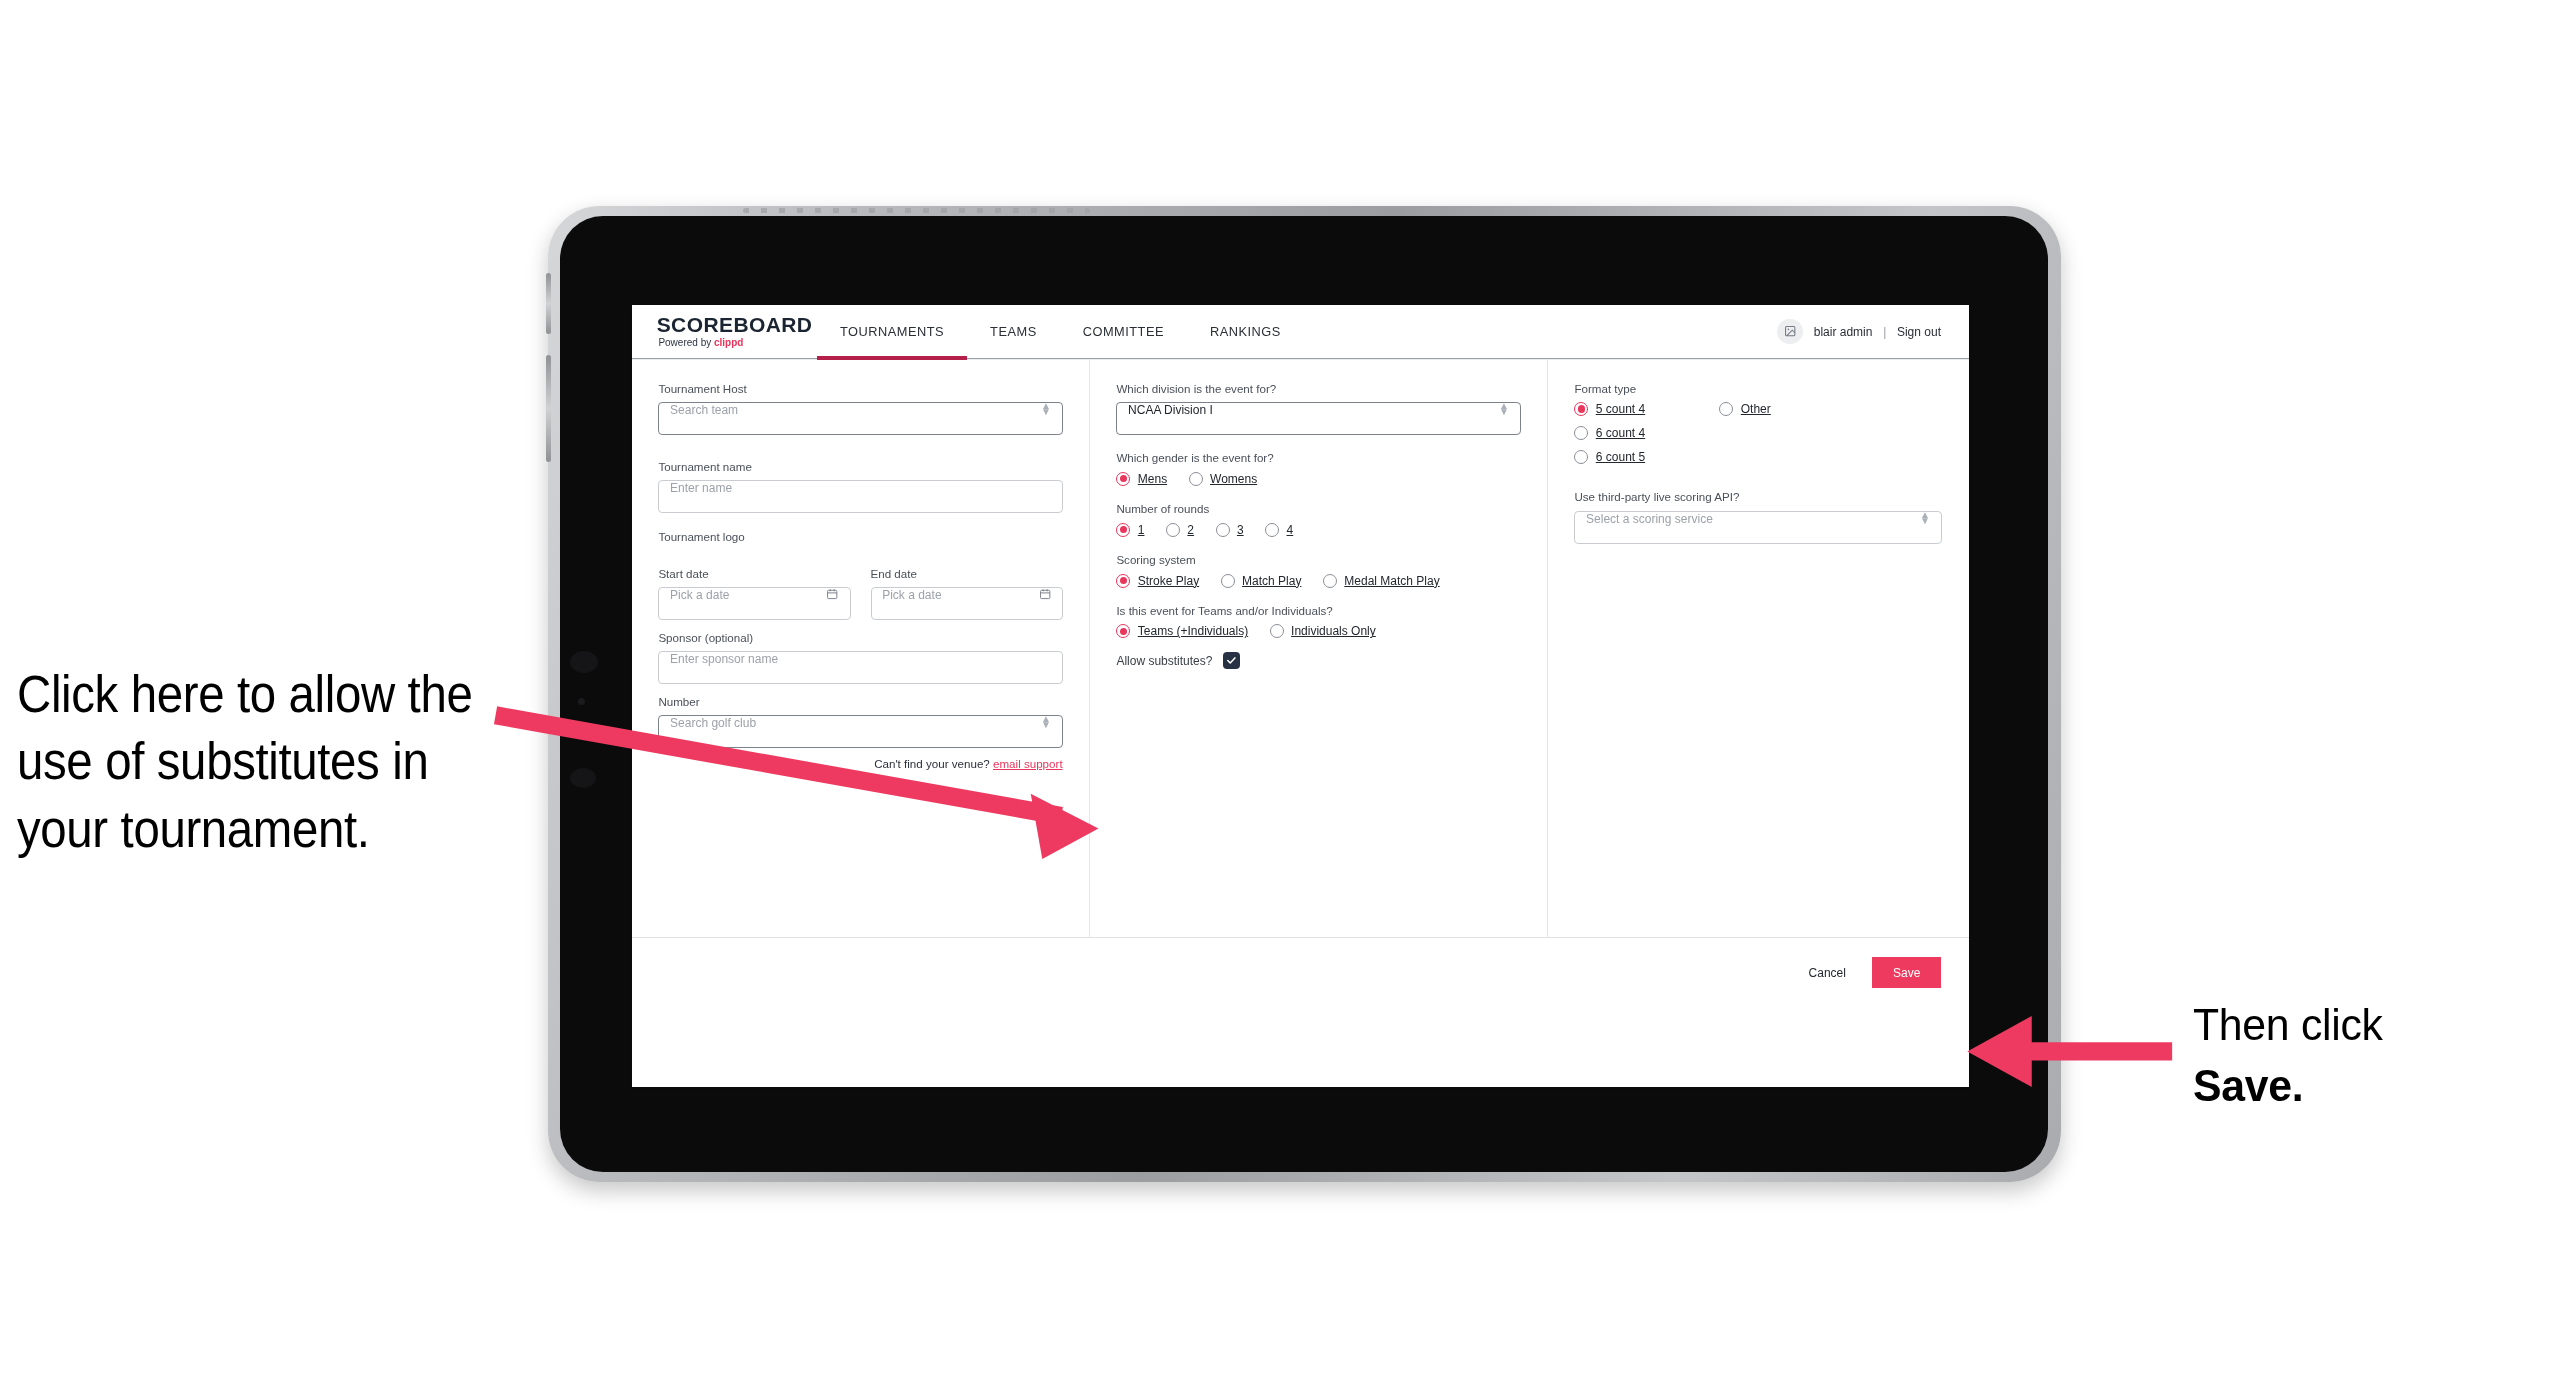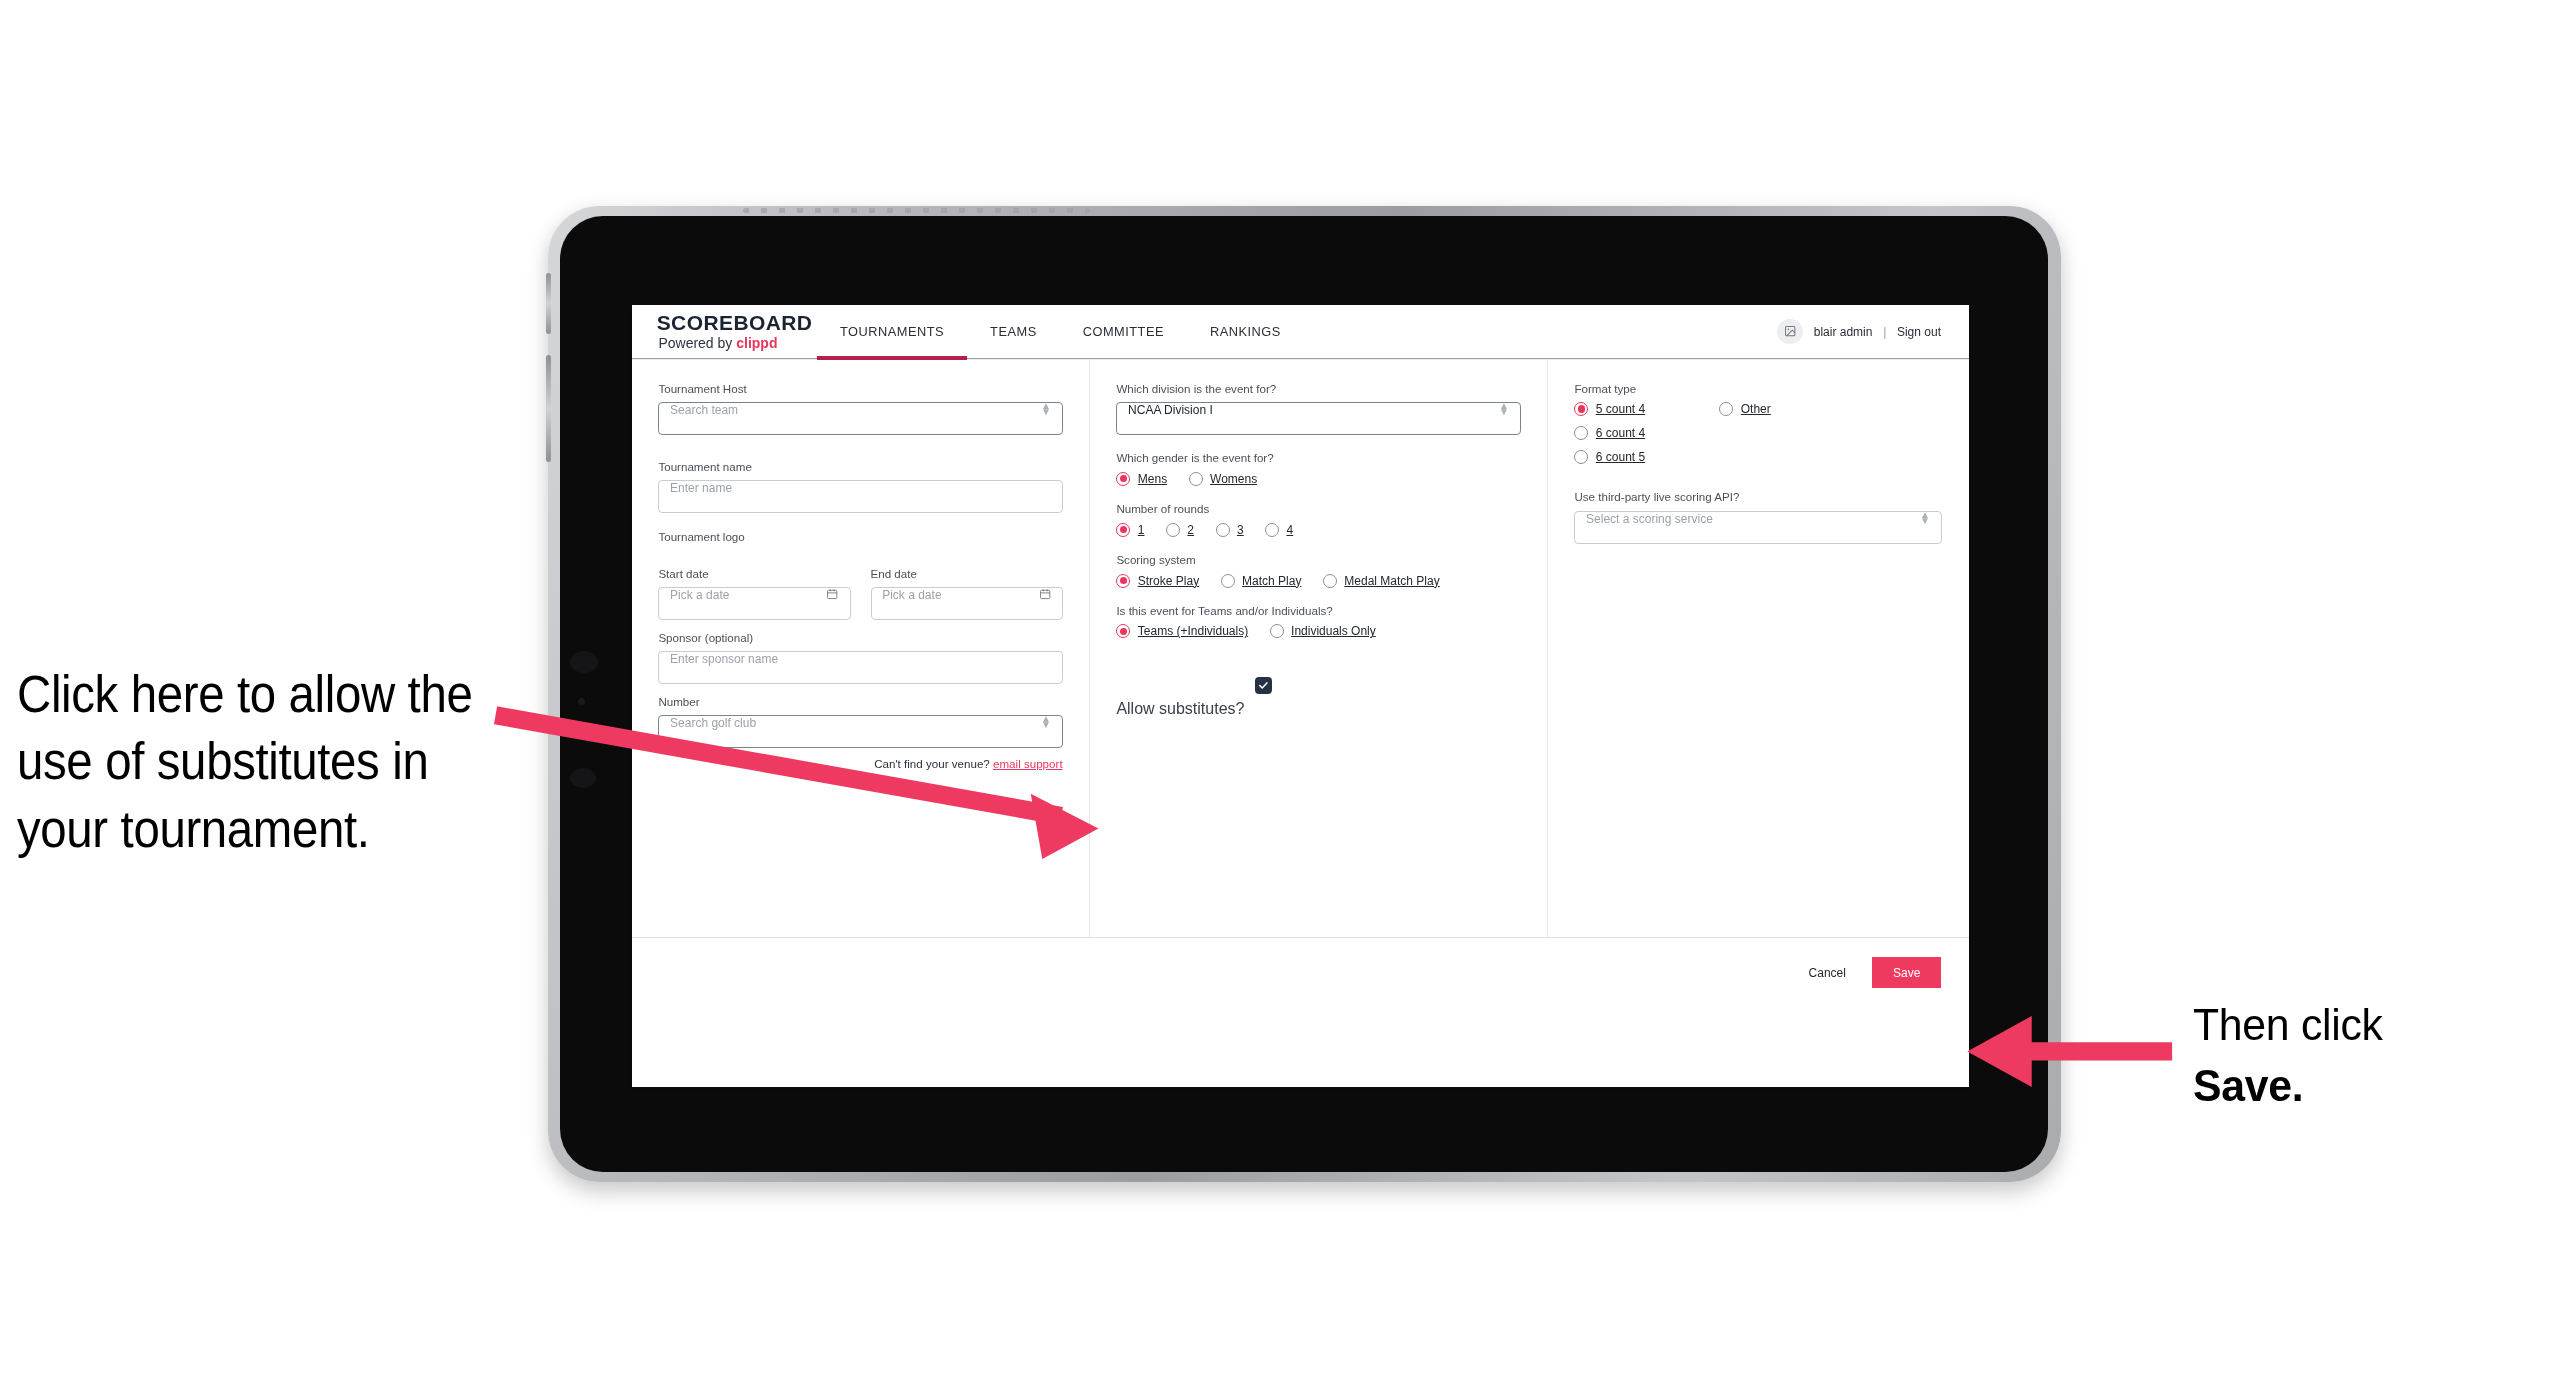--- a/index.html
+++ b/index.html
@@ -81,21 +81,21 @@
   .brand-word {
     font-family: "Liberation Sans", sans-serif;
     font-weight: 700;
     font-size: 20.6px;
     letter-spacing: 0.4px;
     color: #1b2431;
     line-height: 1;
     transform: scaleX(1.02);
   }
   .brand-sub {
-    font-size: 14px; color: #2b3442; margin-top: 3.3px; line-height: 1;
+    font-size: 10px; color: #2b3442; margin-top: 3.3px; line-height: 1;
   }
   .brand-sub .clippd { color: #e8365d; font-weight: 700; }
 
   .navtabs { display: flex; align-items: stretch; margin-left: 23px; }
   .navtab {
     position: relative;
     display: flex; align-items: center;
     padding: 18px 23px;
     font-size: 12.8px;
     letter-spacing: 0.5px;
@@ -230,21 +230,21 @@
   .radio.on .ring::after {
     content: ""; width: 7.4px; height: 7.4px; border-radius: 50%;
     background: #e8365d;
   }
 
   .fmt-grid { display: flex; }
   .fmt-left { width: 145px; }
   .fmt-right { width: 145px; }
 
   .check-row { display: flex; align-items: center; gap: 10.7px; margin-top: 3.3px; }
-  .check-row .lbl { font-size: 16px; color: #3a4049; margin-top: 48px; }
+  .check-row .lbl { font-size: 12px; color: #3a4049; }
   .checkbox {
     width: 16.5px; height: 16.5px; border-radius: 4.1px;
     background: #263244;
     display: flex; align-items: center; justify-content: center;
     cursor: pointer;
   }
   .checkbox svg { width: 10.7px; height: 10.7px; color: #fff; }
 
   
   .appfoot {

